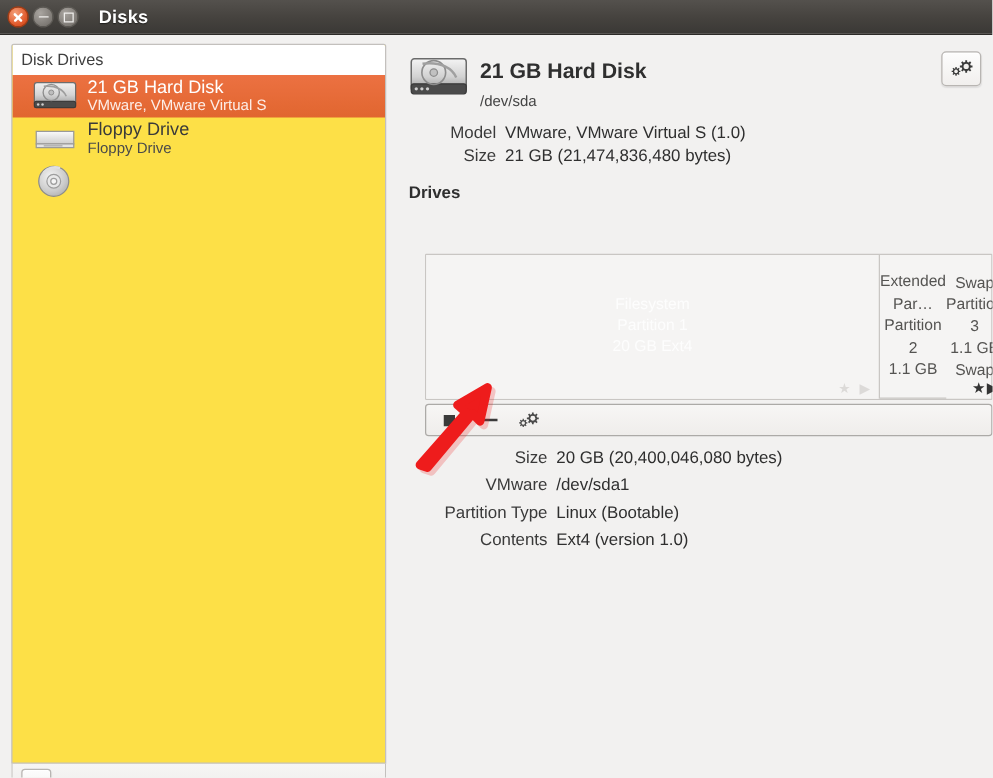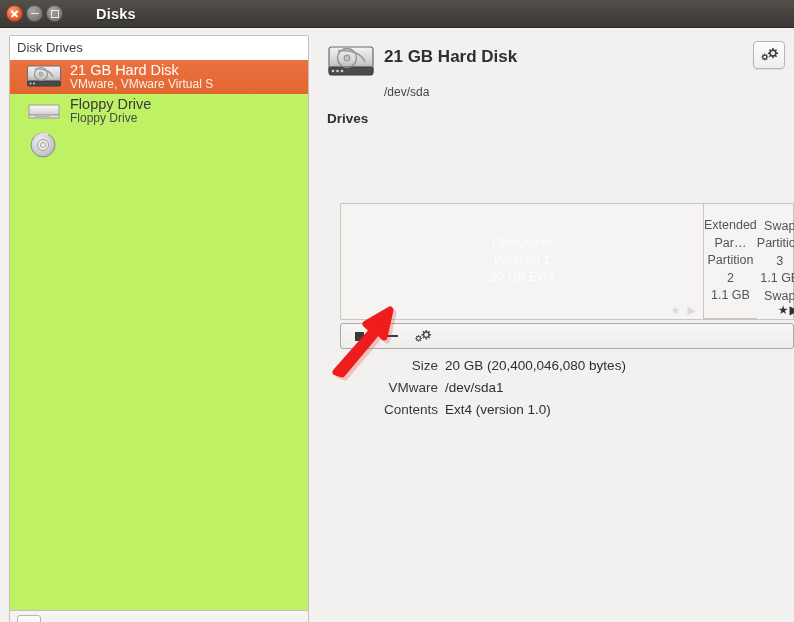--- a/index.html
+++ b/index.html
@@ -77,42 +77,42 @@
     content: "";
     position: absolute;
     width: 8px; height: 8px;
     border: 1.6px solid #efeeec;
     box-sizing: border-box;
   }
   #window-title {
     color: #ffffff;
     font-weight: bold;
     font-size: 14.5px;
-    margin-left: 30px;
+    margin-left: 13px;
     text-shadow: 0 1px 1px rgba(0,0,0,0.55);
     letter-spacing: 0.2px;
   }
 
   
   #content {
     position: absolute;
     top: 28px; left: 0;
     width: 794px;
     height: 594px;
   }
 
   
   #sidebar {
     position: absolute;
     left: 9px;
     top: 7px;
     width: 300px;
     height: 576px;
     box-sizing: border-box;
-    background: #bef264;
+    background: #fde047;
     border: 1px solid #c3c0bd;
     border-radius: 2px 2px 0 0;
     overflow: hidden;
   }
   #sidebar-header {
     height: 24px;
     line-height: 24px;
     padding-left: 7px;
     font-size: 13px;
     color: #3f3f3f;
@@ -203,21 +203,21 @@
   #disk-head-text { padding-top: 4px; }
   #disk-name {
     font-size: 17px;
     font-weight: bold;
     color: #2f2f2f;
     line-height: 1.15;
   }
   #disk-dev {
     font-size: 12px;
     color: #444;
-    margin-top: 18px;
+    margin-top: 7px;
   }
   #gear-button {
     position: absolute;
     right: 9px;
     top: 13px;
     width: 32px;
     height: 28px;
     border: 1px solid #b8b5b2;
     border-radius: 4px;
     background: linear-gradient(to bottom, #fdfdfd 0%, #f1efed 100%);
@@ -500,20 +500,32 @@
           <g fill="#3a3a3a">
             <path d="M12.2 3.1 l1.5 0 0 1.4 1.3 .55 1-1 1.05 1.05 -1 1 .55 1.3 1.4 0 0 1.5 -1.4 0 -.55 1.3 1 1 -1.05 1.05 -1-1 -1.3 .55 0 1.4 -1.5 0 0-1.4 -1.3-.55 -1 1 -1.05-1.05 1-1 -.55-1.3 -1.4 0 0-1.5 1.4 0 .55-1.3 -1-1 1.05-1.05 1 1 1.3-.55 z"></path>
             <circle cx="12.95" cy="8.15" r="2.1" fill="#f1efed"></circle>
             <path d="M4.3 8.6 l1.05 0 0 .95 .9 .38 .68-.68 .74 .74 -.68 .68 .38 .9 .95 0 0 1.05 -.95 0 -.38 .9 .68 .68 -.74 .74 -.68-.68 -.9 .38 0 .95 -1.05 0 0-.95 -.9-.38 -.68 .68 -.74-.74 .68-.68 -.38-.9 -.95 0 0-1.05 .95 0 .38-.9 -.68-.68 .74-.74 .68 .68 .9-.38 z"></path>
             <circle cx="4.82" cy="12.1" r="1.45" fill="#f1efed"></circle>
           </g>
         </svg>
       </span>
     </div>
 
+    <table class="kv-table" style="margin-left:7px;">
+      <tbody>
+          <tr>
+        <td class="kv-key" style="width:70px;">Model</td>
+        <td class="kv-val">VMware, VMware Virtual S (1.0)</td>
+      </tr>
+      <tr>
+        <td class="kv-key">Size</td>
+        <td class="kv-val">21 GB (21,474,836,480 bytes)</td>
+      </tr>
+    </tbody>
+      </table>
 
     <div id="volumes-label">Drives</div>
 
     <div id="volumes-box">
       <div id="part-main">
         <div id="part-main-label">Filesystem
 Partition 1
 20 GB Ext4</div>
         <div class="corner-marks">★ ▶</div>
       </div>
@@ -558,20 +570,24 @@
         <tbody>
             <tr>
           <td class="kv-key">Size</td>
           <td class="kv-val">20 GB (20,400,046,080 bytes)</td>
         </tr>
         <tr>
           <td class="kv-key">VMware</td>
           <td class="kv-val">/dev/sda1</td>
         </tr>
         <tr>
+          <td class="kv-key">Partition Type</td>
+          <td class="kv-val">Linux (Bootable)</td>
+        </tr>
+        <tr>
           <td class="kv-key">Contents</td>
           <td class="kv-val">Ext4 (version 1.0)</td>
         </tr>
       </tbody>
         </table>
     </div>
 
   </div>
 </div>
 

